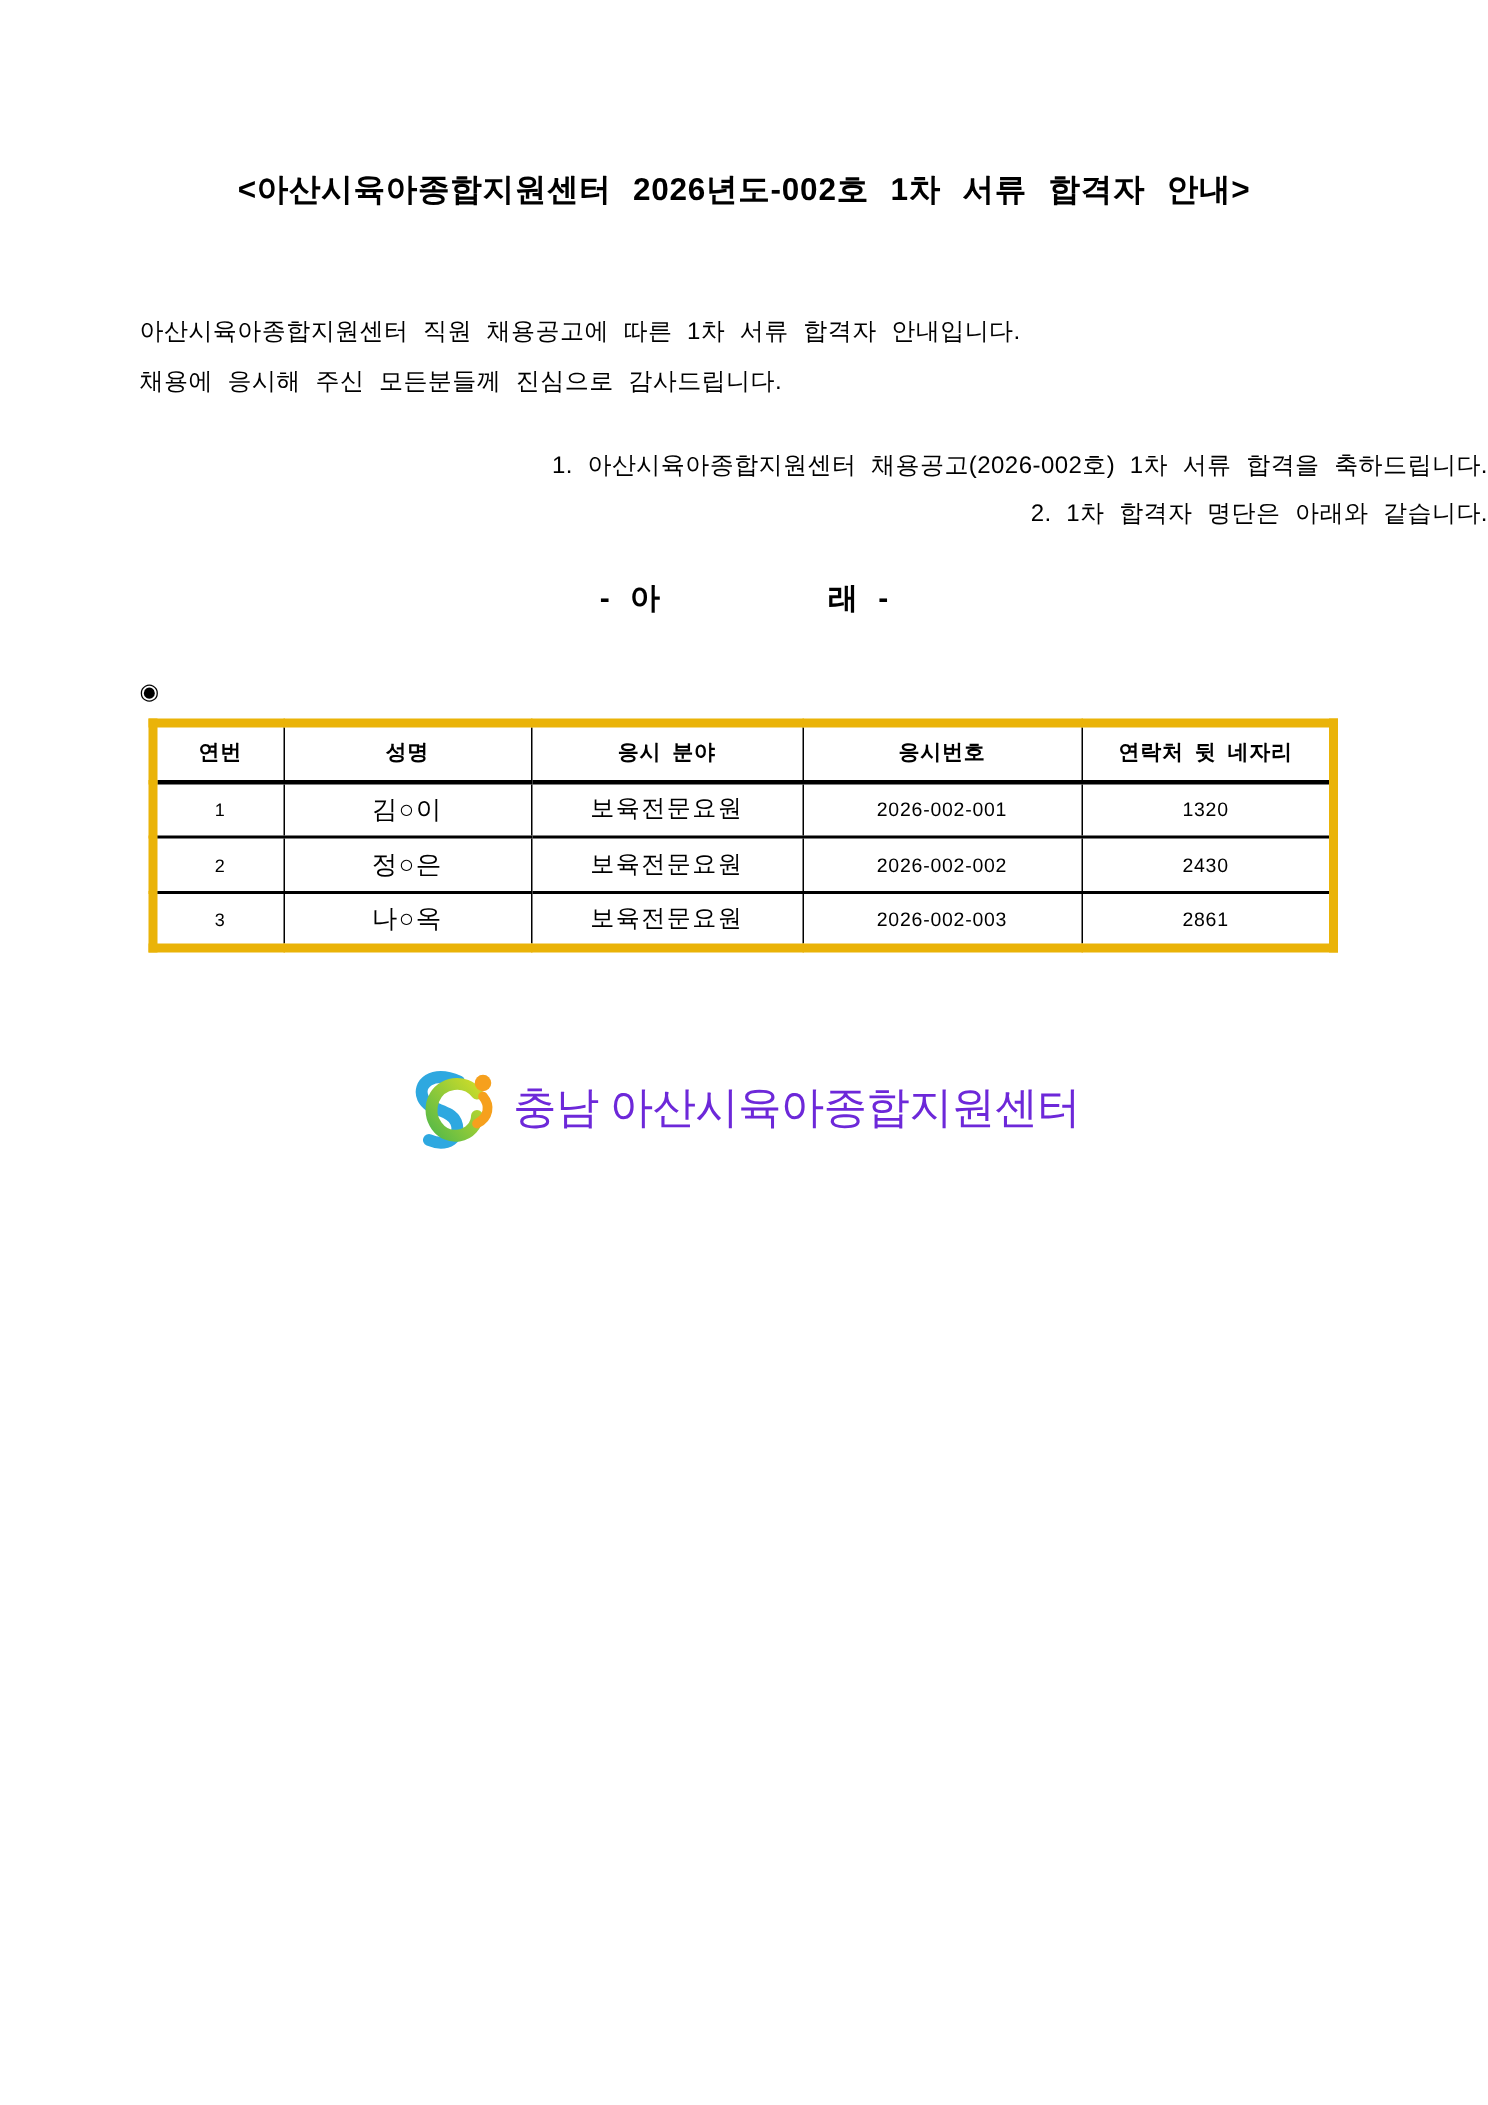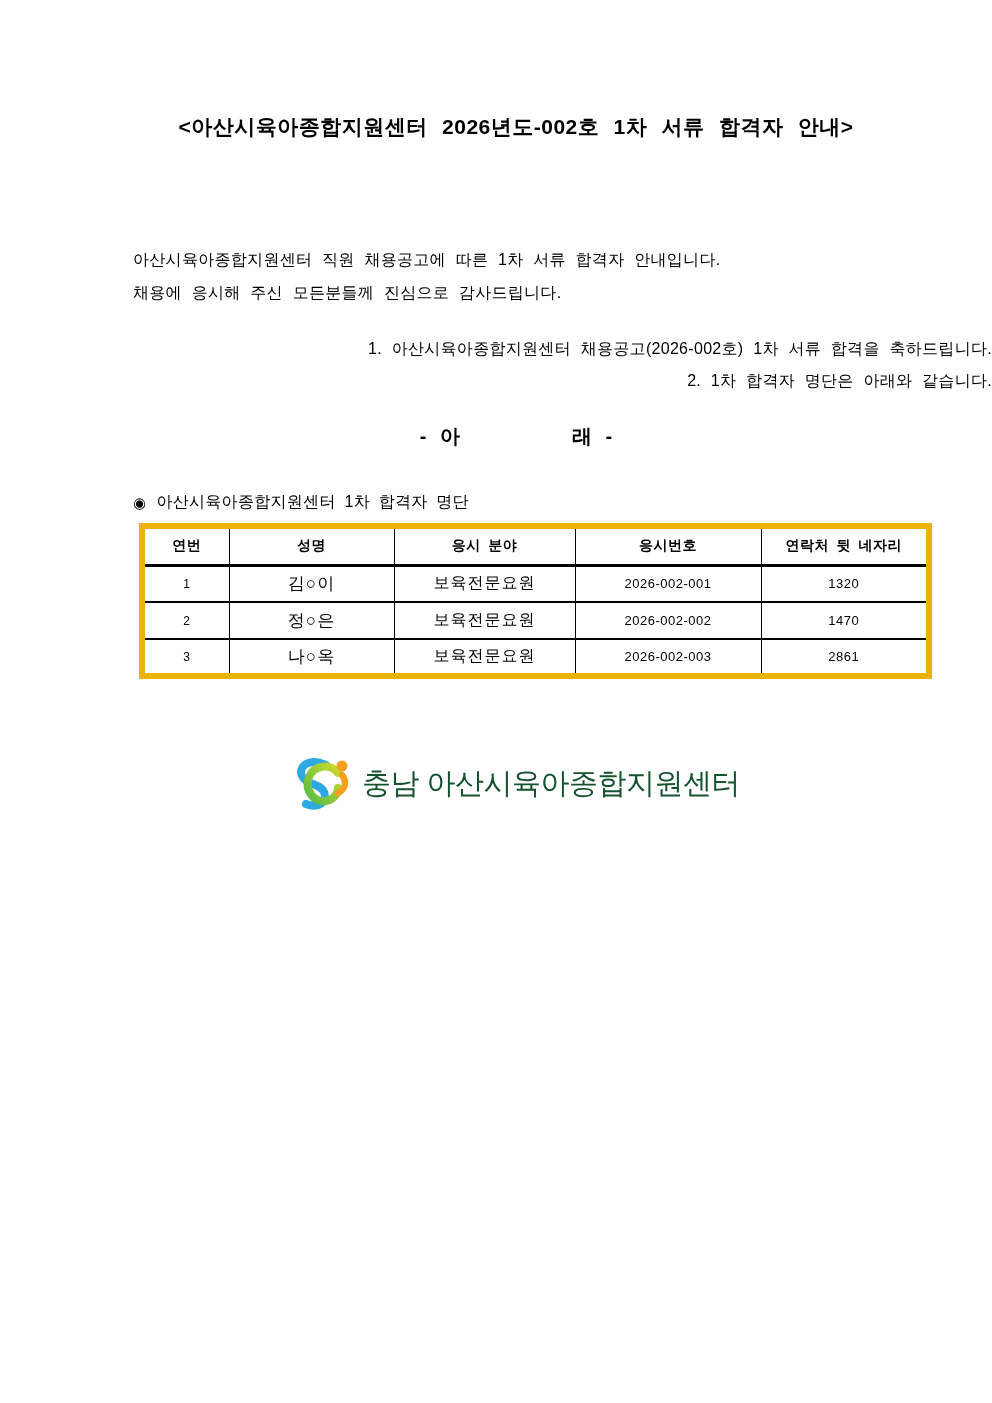--- a/index.html
+++ b/index.html
@@ -6,33 +6,32 @@
   html, body { background: #ffffff; }
   .page {
     position: relative;
     width: 992px;
     height: 1403px;
     background: #ffffff;
     color: #000000;
     font-family: "Liberation Sans", sans-serif;
     padding-top: 113px;
     overflow: hidden;
-    padding-left: 40px;
   }
   .title {
     text-align: center;
     font-size: 21px;
     font-weight: bold;
     line-height: 28px;
     letter-spacing: 0.5px;
     word-spacing: 8px;
     white-space: nowrap;
   }
   .intro {
-    margin: 102px 0 0 93px;
+    margin: 64px 0 0 93px;
     font-size: 16px;
     line-height: 33px;
     letter-spacing: 0.3px;
     word-spacing: 5px;
   }
   .notice {
     margin: 24px 0 0 93px;
     font-size: 16px;
     line-height: 32px;
     letter-spacing: 0.3px;
@@ -95,21 +94,21 @@
   .logo {
     margin-top: 76px;
     display: flex;
     justify-content: center;
     align-items: center;
     column-gap: 8px;
   }
   .logo-text {
     font-size: 29px;
     font-weight: 500;
-    color: #14532d;
+    color: #6d28d9;
     letter-spacing: -0.5px;
     line-height: 1;
   }
 </style>
 </head>
 <body>
 
 <div class="page">
 
   <h1 class="title">&lt;아산시육아종합지원센터 2026년도-002호 1차 서류 합격자 안내&gt;</h1>
@@ -124,21 +123,20 @@
     <p>2. 1차 합격자 명단은 아래와 같습니다.</p>
   </div>
 
   <div class="divider">
     <span>- 아</span>
     <span>래 -</span>
   </div>
 
   <div class="list-heading">
     <span class="bullet">◉</span>
-    <span>아산시육아종합지원센터 1차 합격자 명단</span>
   </div>
 
   <table class="pass-table">
     <colgroup>
       <col style="width:87px">
         <col style="width:165px">
         <col style="width:181px">
         <col style="width:186px">
         <col style="width:168px">
     </colgroup>
@@ -157,21 +155,21 @@
         <td class="cell-name">김○이</td>
         <td class="cell-field">보육전문요원</td>
         <td class="cell-regno">2026-002-001</td>
         <td class="cell-phone">1320</td>
       </tr>
       <tr>
         <td class="cell-no">2</td>
         <td class="cell-name">정○은</td>
         <td class="cell-field">보육전문요원</td>
         <td class="cell-regno">2026-002-002</td>
-        <td class="cell-phone">1470</td>
+        <td class="cell-phone">2430</td>
       </tr>
       <tr>
         <td class="cell-no">3</td>
         <td class="cell-name">나○옥</td>
         <td class="cell-field">보육전문요원</td>
         <td class="cell-regno">2026-002-003</td>
         <td class="cell-phone">2861</td>
       </tr>
     </tbody>
   </table>

